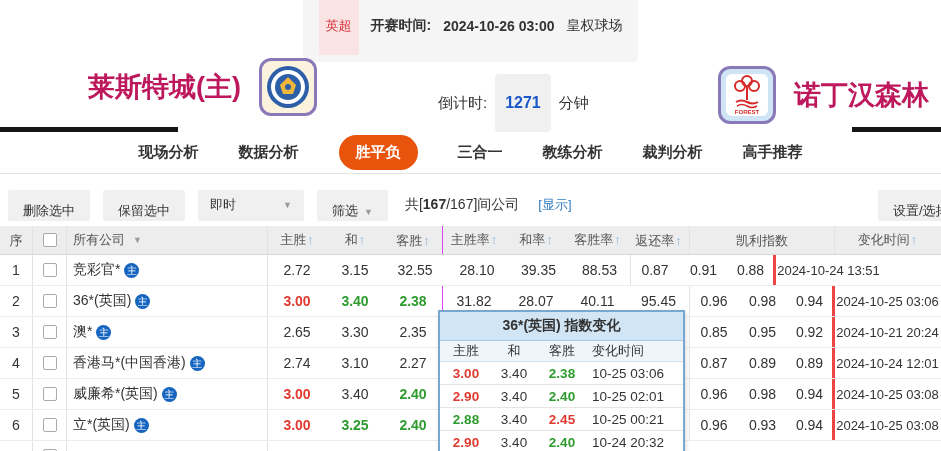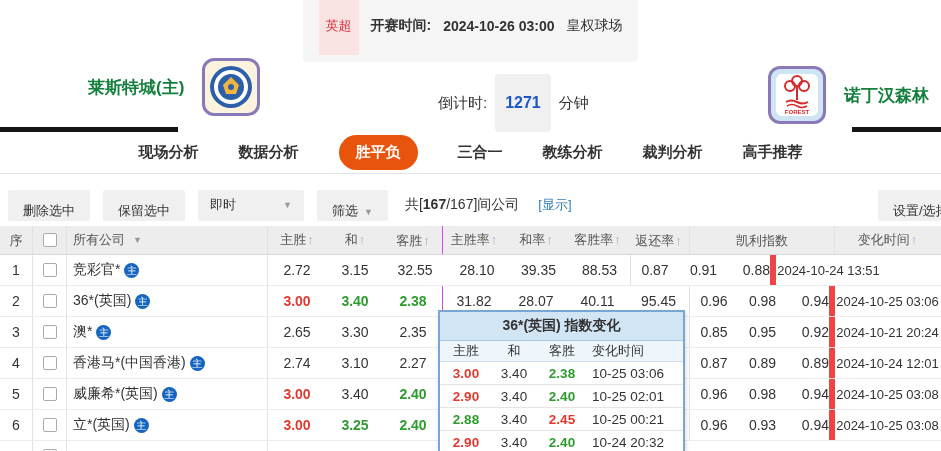--- a/index.html
+++ b/index.html
@@ -11,21 +11,21 @@
   .match-box { background:#f5f5f5; border-radius:4px; padding:7px 16px; display:flex;
     gap:12px; align-items:center; font-size:14px; }
   .league-badge { background:#fae3e3; color:#d9333f; padding:20px 7px; border-radius:2px; font-size:13px; }
   .kick-label, .kick-time { font-weight:bold; color:#333; }
   .venue { color:#333; }
 
   
   .match-header { height:76px; position:relative; }
   .home-group { position:absolute; left:88px; top:6px; display:flex; align-items:center; gap:18px; }
   .away-group { position:absolute; right:12px; top:14px; display:flex; align-items:center; gap:18px; }
-  .team-name { font-size:17px; font-weight:bold; color:#15803d; }
+  .team-name { font-size:27px; font-weight:bold; color:#be185d; }
   .logo-box { width:58px; height:58px; border:3px solid #8a79b8; border-radius:12px;
     display:flex; align-items:center; justify-content:center; }
   .logo-home { background:#fcf3de; }
   .logo-away { background:#cfe5f6; }
   .countdown { position:absolute; left:438px; top:22px; display:flex; align-items:center; gap:8px; font-size:15px; }
   .cd-value { background:#f0f0f0; border-radius:4px; padding:20px 10px; color:#1b57c8;
     font-size:16px; font-weight:bold; }
 
   
   .strip { position:absolute; top:127px; height:5px; background:#151515; }
@@ -64,21 +64,21 @@
     align-items:center; justify-content:center; }
   .c-co  { width:201px; border-right:1px solid #e2e2e2; height:100%; display:flex;
     align-items:center; padding-left:6px; gap:4px; text-align:left; }
   .c-o   { width:58px; }
   .c-o3  { width:59px; border-right:1px solid #d946ef; height:100%; line-height:30px; }
   .c-r   { width:62px; }
   .c-r3  { width:61px; }
   .c-r4  { width:62px; border-right:1px solid #e2e2e2; height:100%; line-height:30px; }
   .c-k   { width:48px; }
   .c-k2  { width:49px; }
-  .c-k3  { width:48px; border-right:6px solid #ef4444; height:100%; line-height:30px;text-align:right; }
+  .c-k3  { width:48px; border-right:3px solid #ef4444; height:100%; line-height:30px; }
   .c-t   { width:105px; font-size:13px; }
   .sort-arrow { color:#8fb3d9; font-weight:bold; margin-left:1px; }
   .hdr-caret { color:#999; font-size:9px; margin-left:4px; }
   .checkbox { width:14px; height:14px; border:1px solid #aaa; border-radius:2px; background:#fff; display:inline-block; }
   .badge { width:15px; height:15px; border-radius:50%; background:#1565c0; color:#fff;
     font-size:10px; line-height:15px; text-align:center; flex:none; }
   .up   { color:#e0392f; font-weight:bold; }
   .down { color:#2e9b2e; font-weight:bold; }
   .flat { color:#333; }
 

